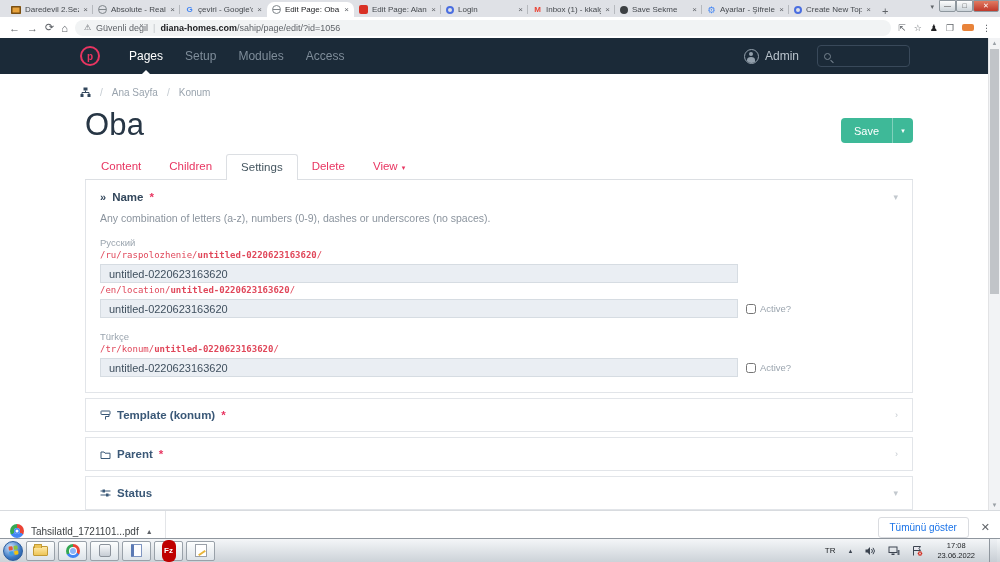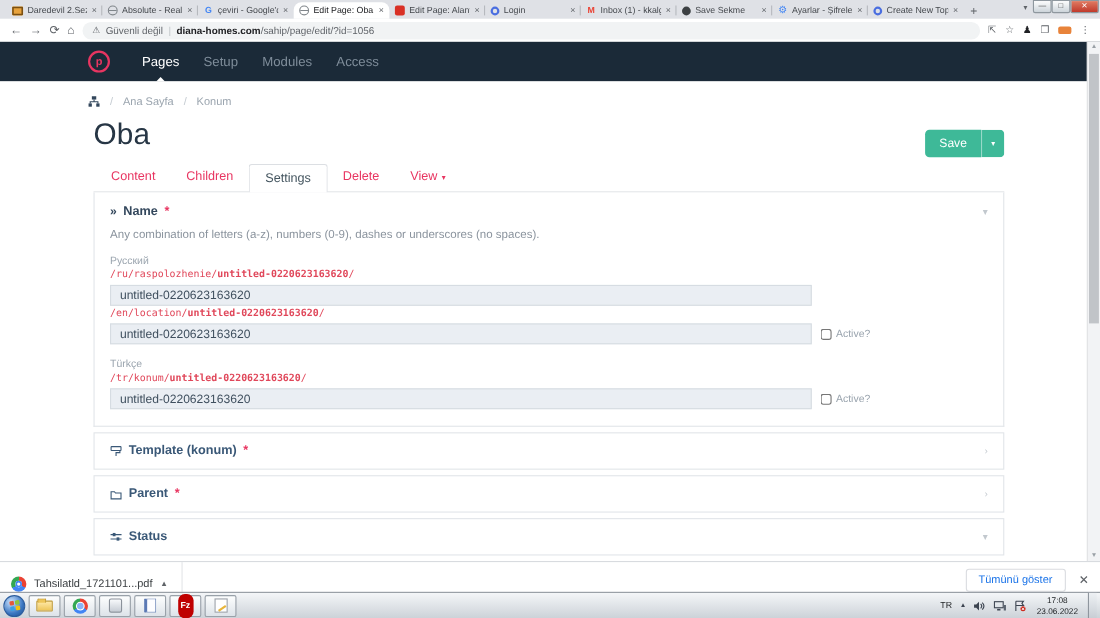--- a/index.html
+++ b/index.html
@@ -54,21 +54,21 @@
   .avatar::after { content:""; position:absolute; left:2.5px; top:7.5px; width:8px; height:6px; border-radius:50% 50% 0 0; background:#93a0ac; }
   .searchbox { width:93px; height:22px; border:1px solid #39495a; border-radius:4px; margin:0 90px 0 18px; display:flex; align-items:center; padding:0 6px; }
   .mag { width:7px; height:7px; border:1px solid #76838f; border-radius:50%; position:relative; }
   .mag::after { content:""; position:absolute; width:4px; height:1px; background:#76838f; transform:rotate(45deg); left:5px; top:7px; }
 
   
   .viewport { position:absolute; top:74px; left:0; right:0; height:436px; background:#fff; overflow:hidden; }
   .container { margin-left:85px; width:828px; position:relative; }
   .breadcrumb { display:flex; align-items:center; gap:9px; margin-top:13px; margin-left:-5px; font-size:10px; color:#9aa4ae; }
   .breadcrumb .slash { color:#c4cbd1; }
-  .pagetitle { font-size:27px; font-weight:400; color:#273645; margin-top:9px; letter-spacing:.2px; }
+  .pagetitle { font-size:31px; font-weight:400; color:#273645; margin-top:9px; letter-spacing:.2px; }
   .savewrap { position:absolute; top:31px; right:0; display:flex; }
   .savebtn { background:#3eb998; color:#fff; font-size:11px; border:none; padding:0 13px; height:25px; border-radius:4px 0 0 4px; }
   .savedrop { background:#3eb998; color:#fff; border:none; border-left:1px solid rgba(255,255,255,.35); width:21px; height:25px; border-radius:0 4px 4px 0; font-size:7px; }
 
   .pagetabs { display:flex; margin-top:11px; border-bottom:1px solid #dcdfe3; padding-left:2px; }
   .ptab { font-size:11.5px; color:#e83561; padding:6px 14px 7px; position:relative; }
   .ptab.active { color:#44555f; background:#fff; border:1px solid #dcdfe3; border-bottom:none; border-radius:3px 3px 0 0; margin-bottom:-1px; }
   .ptab .chv { font-size:7px; margin-left:4px; }
 
   .card { border:1px solid #e2e5e9; border-top:none; background:#fff; padding:11px 14px 15px; }
@@ -115,21 +115,21 @@
   .tbtn { width:29px; height:20px; border:1px solid #99a1a9; border-radius:2px; background:linear-gradient(#fdfefe,#dde3e9); display:flex; align-items:center; justify-content:center; }
   .ic-folder { width:15px; height:10px; background:linear-gradient(#ffe9a8,#edc558); border:1px solid #c19a35; border-radius:1px; position:relative; }
   .ic-folder::before { content:""; position:absolute; top:-3px; left:0; width:6px; height:3px; background:#edc558; border:1px solid #c19a35; border-bottom:none; border-radius:1px 1px 0 0; }
   .ic-chrome { width:14px; height:14px; border-radius:50%; background:conic-gradient(#ea4335 0 33%, #4285f4 0 66%, #34a853 0 100%); position:relative; }
   .ic-chrome::after { content:""; position:absolute; left:4px; top:4px; width:6px; height:6px; border-radius:50%; background:#8ab4f8; box-shadow:0 0 0 1px #fff; }
   .ic-calc { width:12px; height:13px; background:linear-gradient(#f8fafc,#c6ccd4); border:1px solid #8b929b; border-radius:2px; }
   .ic-note { width:11px; height:13px; background:#fdfdff; border:1px solid #7f95c0; border-left:3px solid #5b79b4; border-radius:1px; }
   .ic-fz { width:14px; height:22px; background:#bf0000; border-radius:6px; color:#fff; font-size:8px; font-weight:bold; display:flex; align-items:center; justify-content:center; }
   .ic-edit { width:12px; height:13px; background:#fff; border:1px solid #9aa0a8; position:relative; }
   .ic-edit::after { content:""; position:absolute; left:2px; top:7px; width:8px; height:2px; background:#e8b53a; transform:rotate(-35deg); }
-  .tray { margin-left:auto; display:flex; align-items:center; gap:7px; padding-right:3px; }
+  .tray { margin-left:auto; display:flex; align-items:center; gap:12px; padding-right:3px; }
   .tray .txt { font-size:8px; color:#1b1e21; }
   .tray .up { font-size:6px; color:#3c4450; }
   .clock { text-align:center; font-size:7.5px; line-height:1.25; color:#1b1e21; margin:0 2px; }
   .showdesk { width:8px; height:24px; border-left:1px solid #8f969e; background:linear-gradient(#eef1f4,#c6ccd3); }
   svg.sic { display:block; }
 </style>
 </head>
 <body>
 
 <div class="tabstrip">
@@ -215,20 +215,29 @@
 
 <div class="pwnav">
   <div class="pwlogo">
       <span>p</span>
     </div>
   <div class="items">
     <span class="nitem active">Pages</span>
     <span class="nitem">Setup</span>
     <span class="nitem">Modules</span>
     <span class="nitem">Access</span>
+  </div>
+  <div class="right">
+    <div class="adminuser">
+      <span class="avatar"></span>
+      <span>Admin</span>
+    </div>
+    <div class="searchbox">
+      <span class="mag"></span>
+    </div>
   </div>
 </div>
 
 <div class="viewport">
   <div class="container">
     <div class="breadcrumb">
       <svg class="sic" width="11" height="11" viewBox="0 0 11 11">
           <rect x="3.5" y="0.5" width="4" height="3" fill="#33475c"></rect>
           <rect x="0.5" y="7" width="3" height="3" fill="#33475c"></rect>
           <rect x="7.5" y="7" width="3" height="3" fill="#33475c"></rect>

